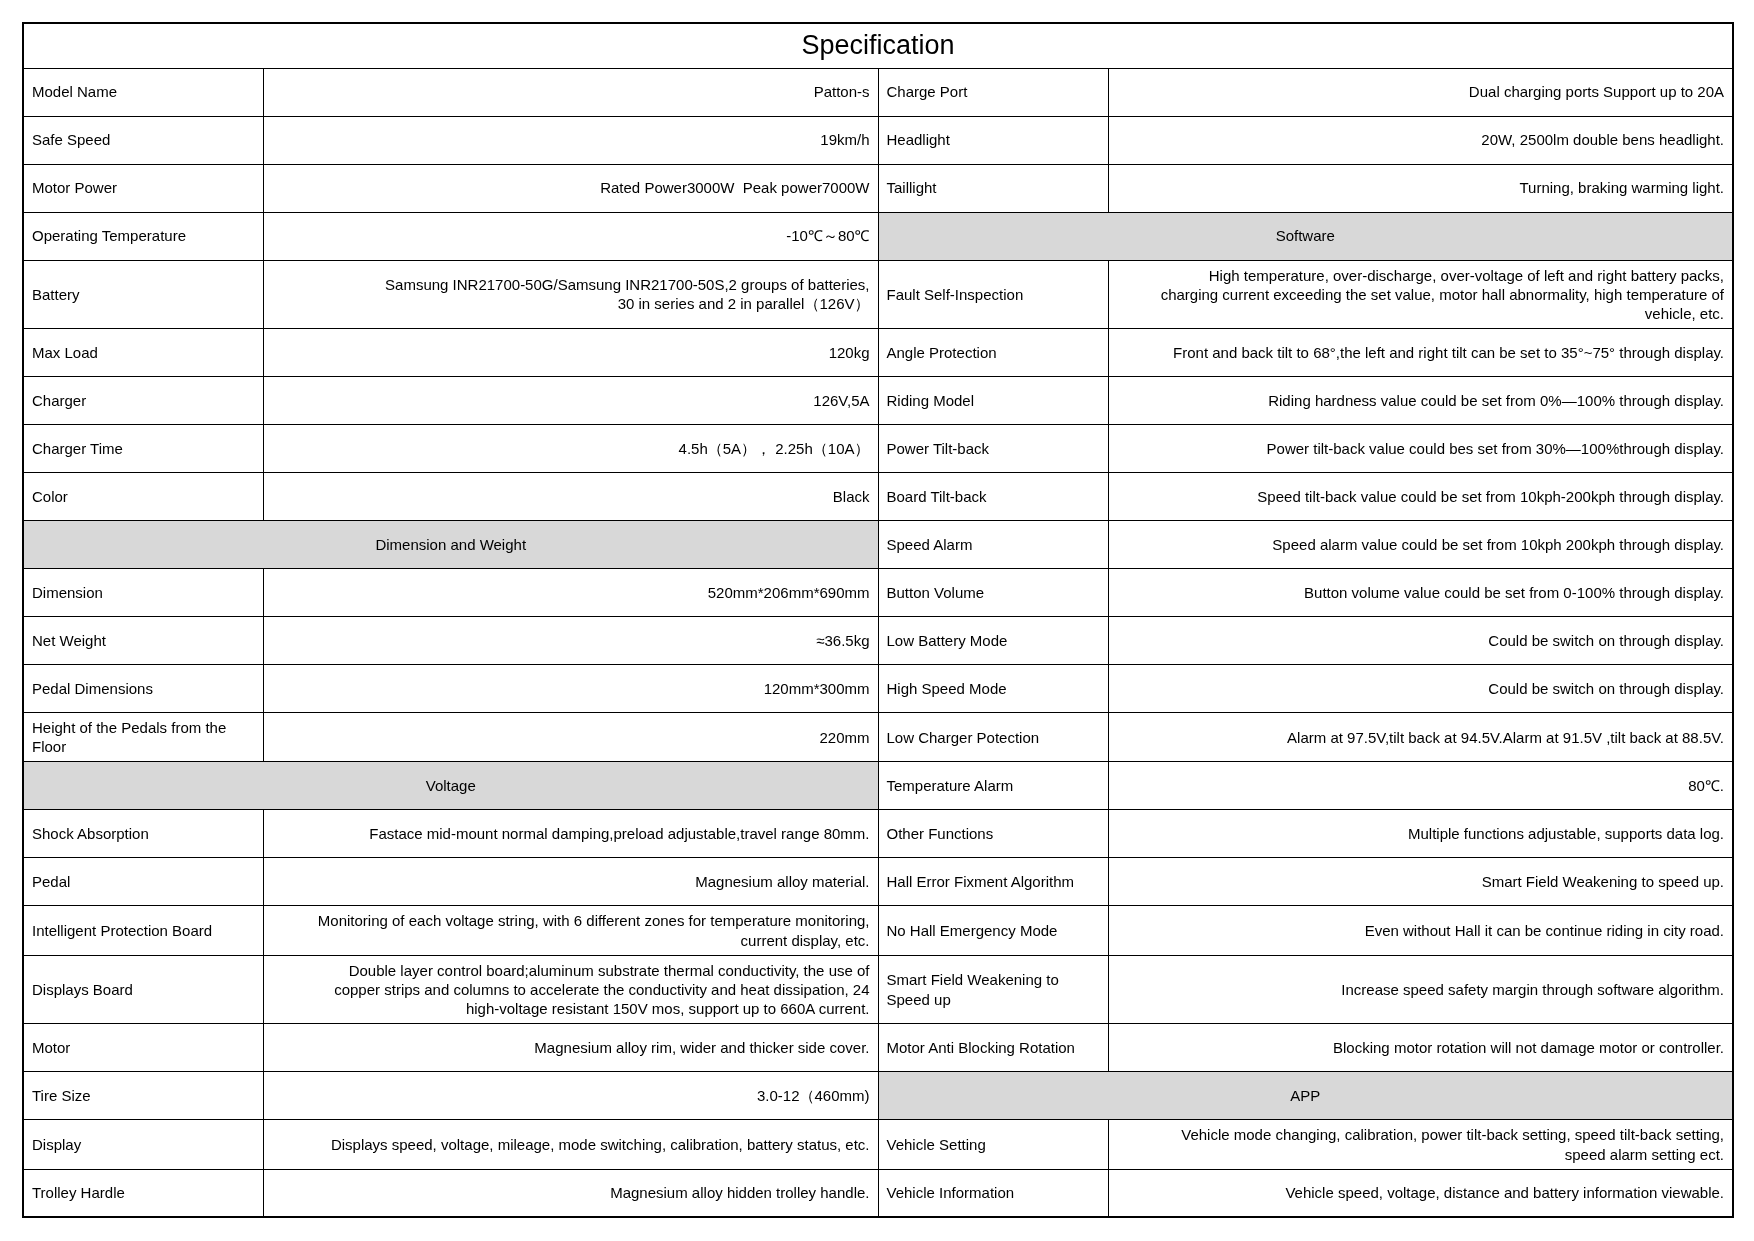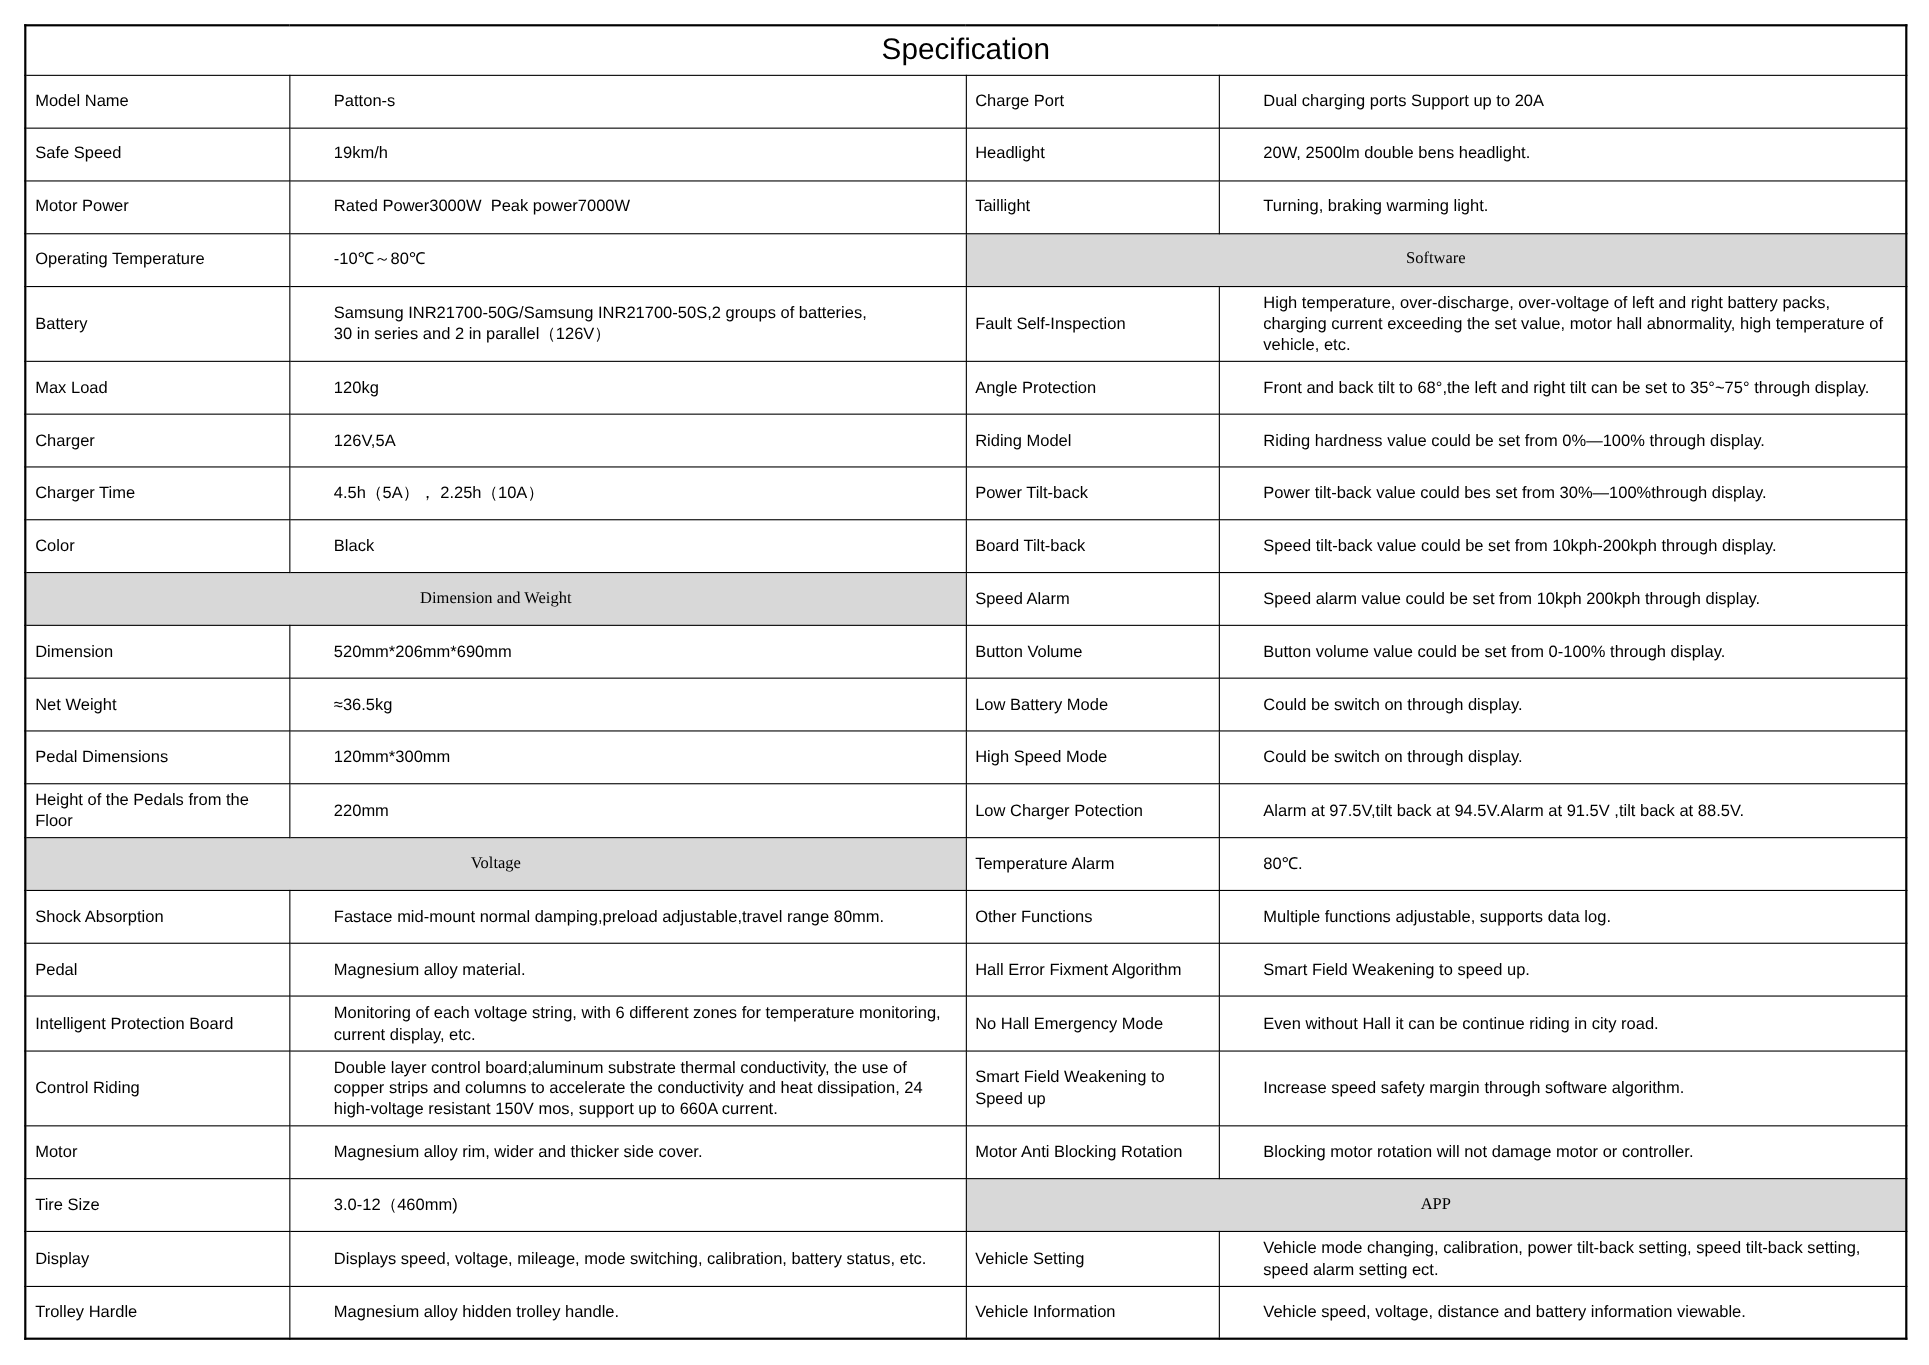--- a/index.html
+++ b/index.html
@@ -37,29 +37,28 @@
   }
   td.title-cell {
     font-size: 27px;
     text-align: center;
     padding: 4px 8px;
   }
   td.label-cell {
     text-align: left;
   }
   td.value-cell {
-    text-align: left;
+    text-align: right;
     white-space: pre-wrap;
     word-wrap: break-word;
     padding-left: 40px;
   }
   td.section-header {
     text-align: center;
     background: #d8d8d8;
-    font-family: Liberation Serif, serif;
   }
 </style>
 </head>
 <body>
 
 <div class="sheet">
   <table class="spec">
     <colgroup>
       <col class="c-label-left">
       <col class="c-value-left">
@@ -172,21 +171,21 @@
           <td class="label-cell">Hall Error Fixment Algorithm</td>
           <td class="value-cell">Smart Field Weakening to speed up.</td>
         </tr>
         <tr>
           <td class="label-cell">Intelligent Protection Board</td>
           <td class="value-cell">Monitoring of each voltage string, with 6 different zones for temperature monitoring,  current display, etc.</td>
           <td class="label-cell">No Hall Emergency Mode</td>
           <td class="value-cell">Even without Hall it can be continue riding in city road.</td>
         </tr>
         <tr>
-          <td class="label-cell">Control Riding</td>
+          <td class="label-cell">Displays Board</td>
           <td class="value-cell">Double layer control board;aluminum substrate thermal conductivity, the use of copper strips and columns to accelerate the conductivity and heat dissipation, 24 high-voltage resistant 150V mos, support up to 660A current.</td>
           <td class="label-cell">Smart Field Weakening to Speed up</td>
           <td class="value-cell">Increase speed safety margin through software algorithm.</td>
         </tr>
         <tr>
           <td class="label-cell">Motor</td>
           <td class="value-cell">Magnesium alloy rim, wider and thicker side cover.</td>
           <td class="label-cell">Motor Anti Blocking Rotation</td>
           <td class="value-cell">Blocking motor rotation will not damage motor or controller.</td>
         </tr>

